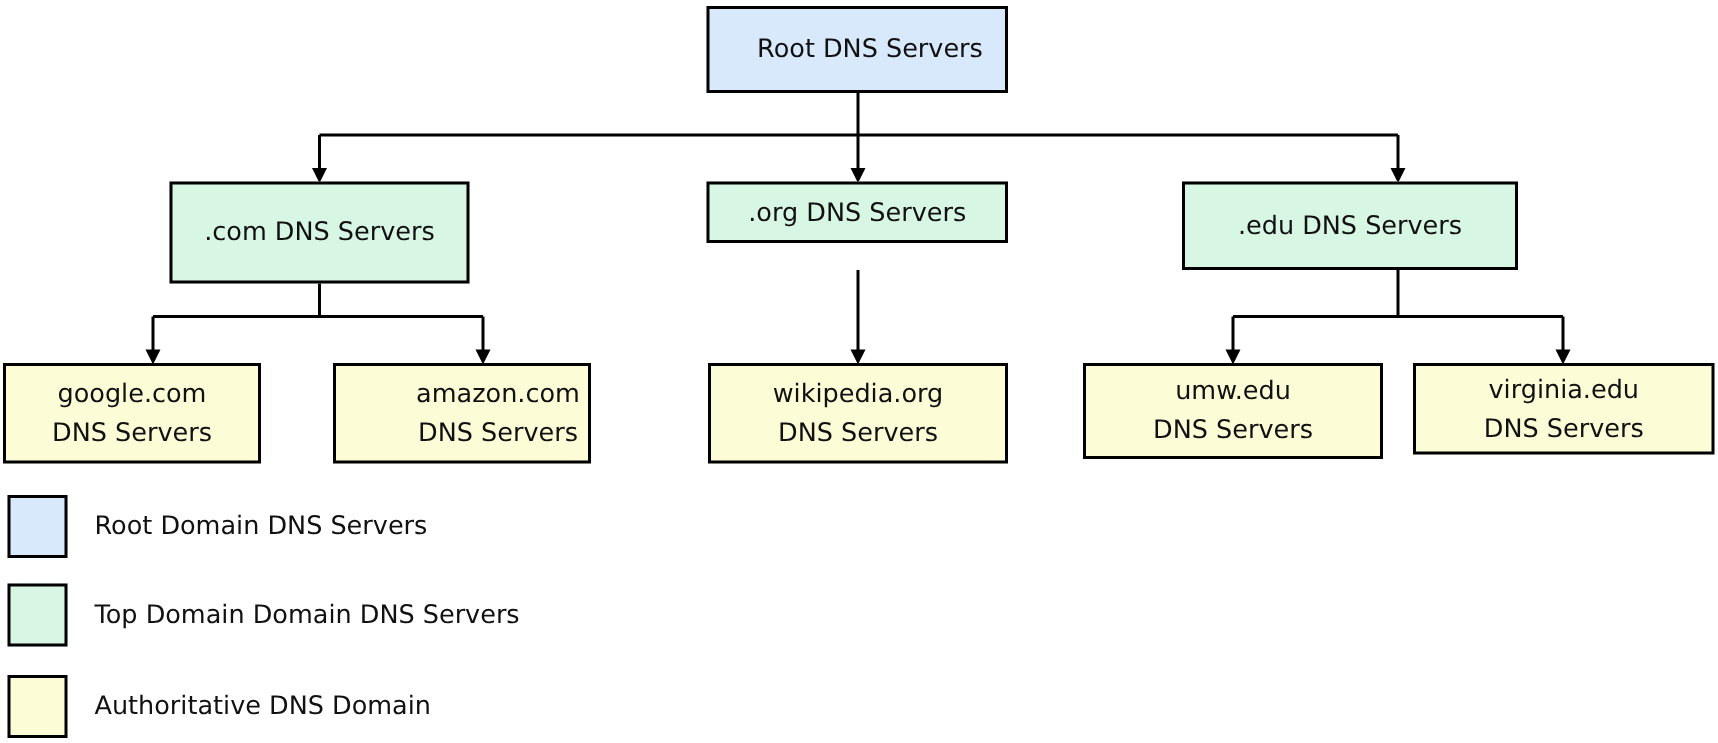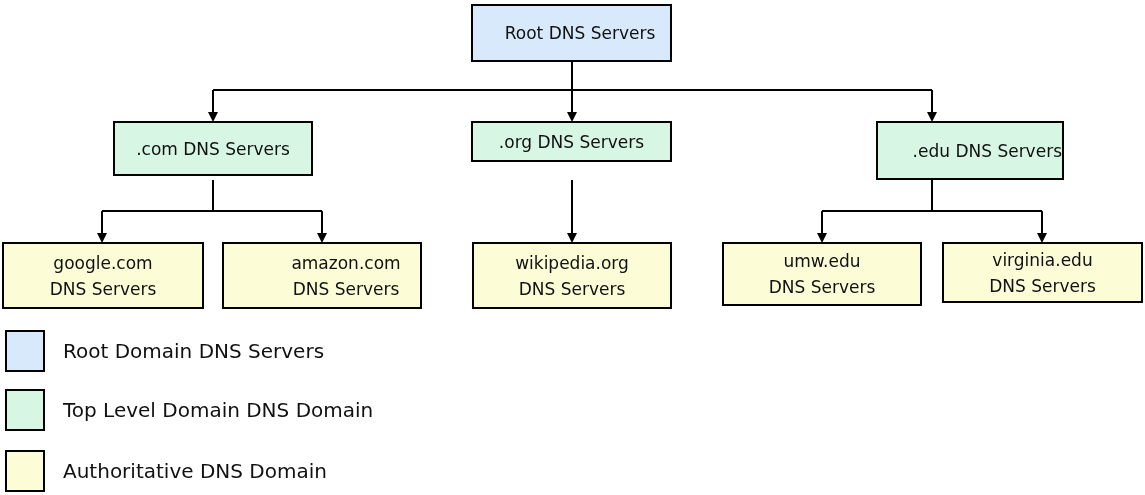--- a/index.html
+++ b/index.html
@@ -46,21 +46,21 @@
   }
   .swatch {
     box-sizing: border-box;
     width: 40px;
     height: 42px;
     border: 2px solid #000000;
     flex: 0 0 auto;
   }
   .legend-label {
     margin-left: 18px;
-    font-size: 20px;
+    font-size: 17px;
     white-space: nowrap;
   }
 </style>
 </head>
 <body>
 
 <div class="stage">
 
   <svg class="connectors" viewBox="0 0 1145 495" xmlns="http://www.w3.org/2000/svg">
     <g stroke="#000000" stroke-width="2" fill="none">
@@ -91,35 +91,35 @@
       <polygon points="567,233 577,233 572,243"></polygon>
       <polygon points="817,233 827,233 822,243"></polygon>
       <polygon points="1037,233 1047,233 1042,243"></polygon>
     </g>
   </svg>
 
   <div class="node" style="left: 471px; top: 4px; width: 201px; height: 58px; background-color: rgb(215, 233, 251); padding-left: 17px;">
     <span>Root DNS Servers</span>
   </div>
 
-  <div class="node" style="left: 113px; top: 121px; width: 200px; height: 55px; background-color: rgb(216, 246, 228);">
+  <div class="node" style="left: 113px; top: 121px; width: 200px; height: 68px; background-color: rgb(216, 246, 228);">
     <span>.com DNS Servers</span>
   </div>
   <div class="node" style="left: 471px; top: 121px; width: 201px; height: 41px; background-color: rgb(216, 246, 228);">
     <span>.org DNS Servers</span>
   </div>
-  <div class="node" style="left: 876px; top: 121px; width: 188px; height: 59px; background-color: rgb(216, 246, 228); align-items: flex-end;">
+  <div class="node" style="left: 788px; top: 121px; width: 224px; height: 59px; background-color: rgb(216, 246, 228);">
     <span>.edu DNS Servers</span>
   </div>
 
-  <div class="node" style="left: 2px; top: 242px; width: 202px; height: 67px; background-color: rgb(252, 252, 215);">
+  <div class="node" style="left: 2px; top: 242px; width: 172px; height: 67px; background-color: rgb(252, 252, 215);">
     <span>google.com</span>
     <span>DNS Servers</span>
   </div>
-  <div class="node" style="left: 222px; top: 242px; width: 200px; height: 67px; background-color: rgb(252, 252, 215); padding-left: 48px;">
+  <div class="node" style="left: 222px; top: 242px; width: 172px; height: 67px; background-color: rgb(252, 252, 215); padding-left: 48px;">
     <span>amazon.com</span>
     <span>DNS Servers</span>
   </div>
   <div class="node" style="left: 472px; top: 242px; width: 200px; height: 67px; background-color: rgb(252, 252, 215); text-align: right;">
     <span>wikipedia.org</span>
     <span>DNS Servers</span>
   </div>
   <div class="node" style="left: 722px; top: 242px; width: 200px; height: 64px; background-color: rgb(252, 252, 215);">
     <span>umw.edu</span>
     <span>DNS Servers</span>
@@ -128,20 +128,20 @@
     <span>virginia.edu</span>
     <span>DNS Servers</span>
   </div>
 
   <div class="legend-row" style="top:330px;">
     <div class="swatch" style="background-color: rgb(215, 233, 251);"></div>
     <div class="legend-label">Root Domain DNS Servers</div>
   </div>
   <div class="legend-row" style="top:389px;">
     <div class="swatch" style="background-color: rgb(216, 246, 228);"></div>
-    <div class="legend-label">Top Level Domain DNS Domain</div>
+    <div class="legend-label">Top Domain Domain DNS Servers</div>
   </div>
   <div class="legend-row" style="top:450px;">
     <div class="swatch" style="background-color: rgb(252, 252, 215);"></div>
     <div class="legend-label">Authoritative DNS Domain</div>
   </div>
 
 </div>
 
 </body></html>

